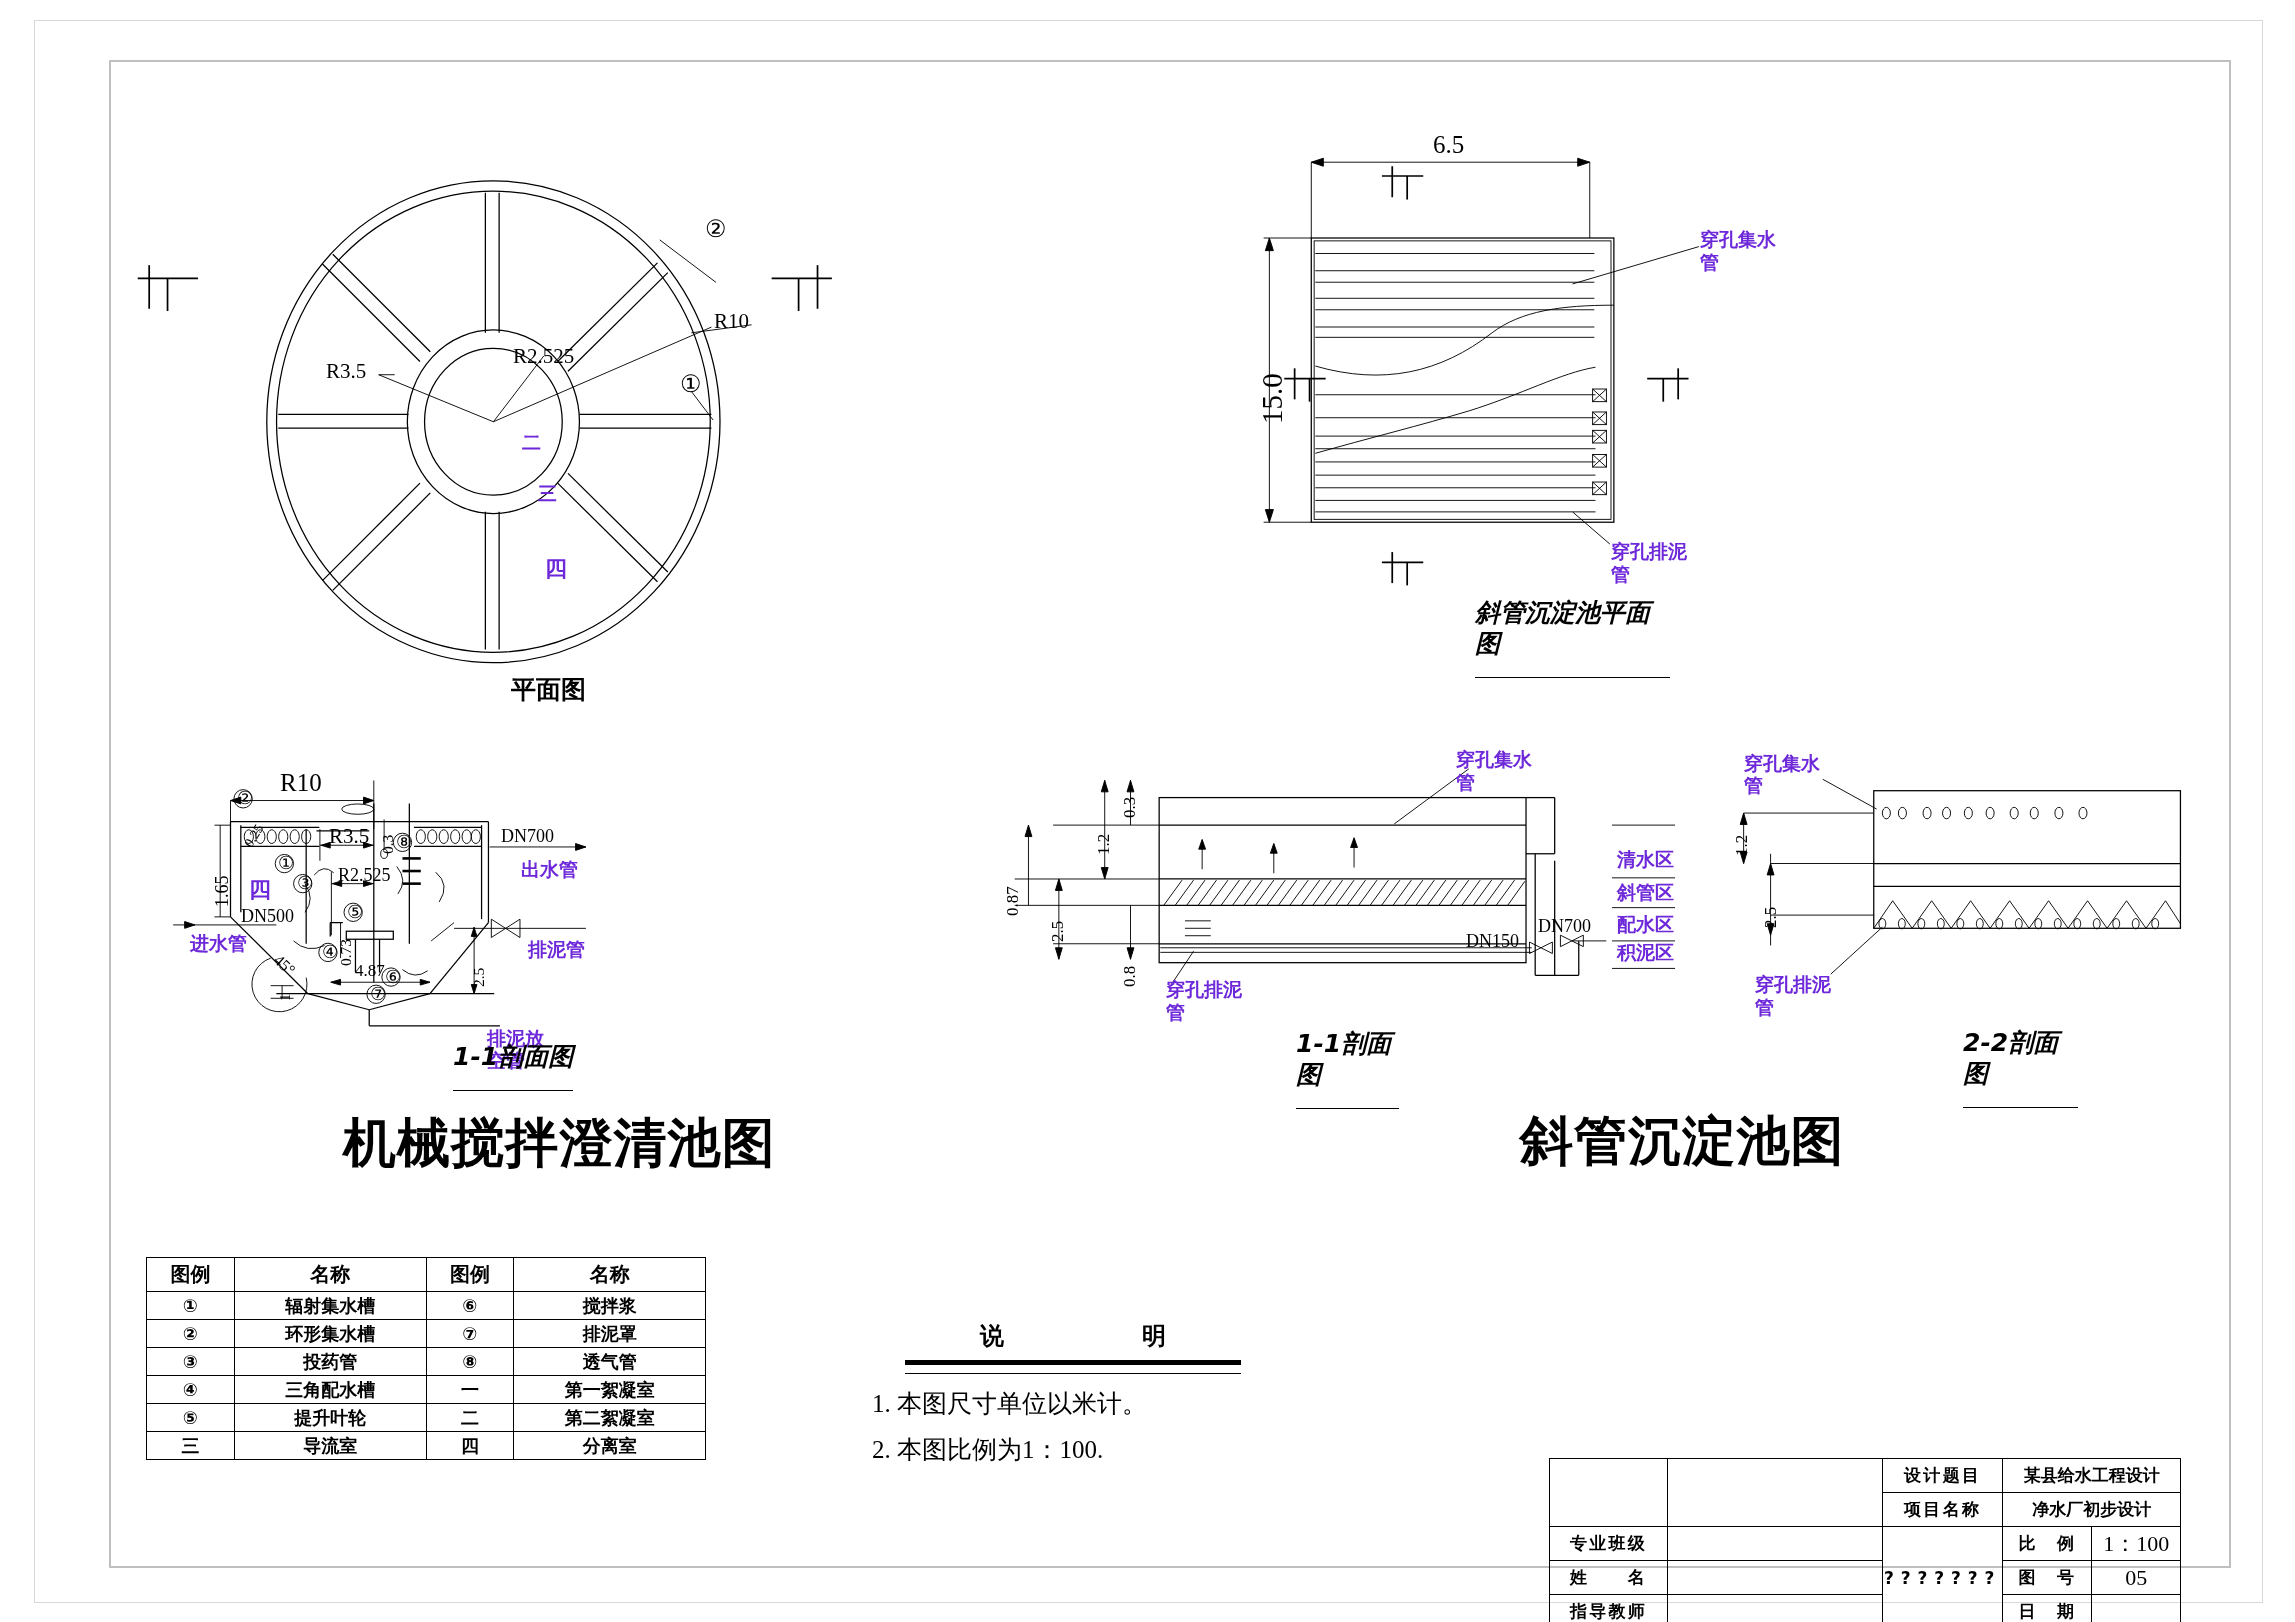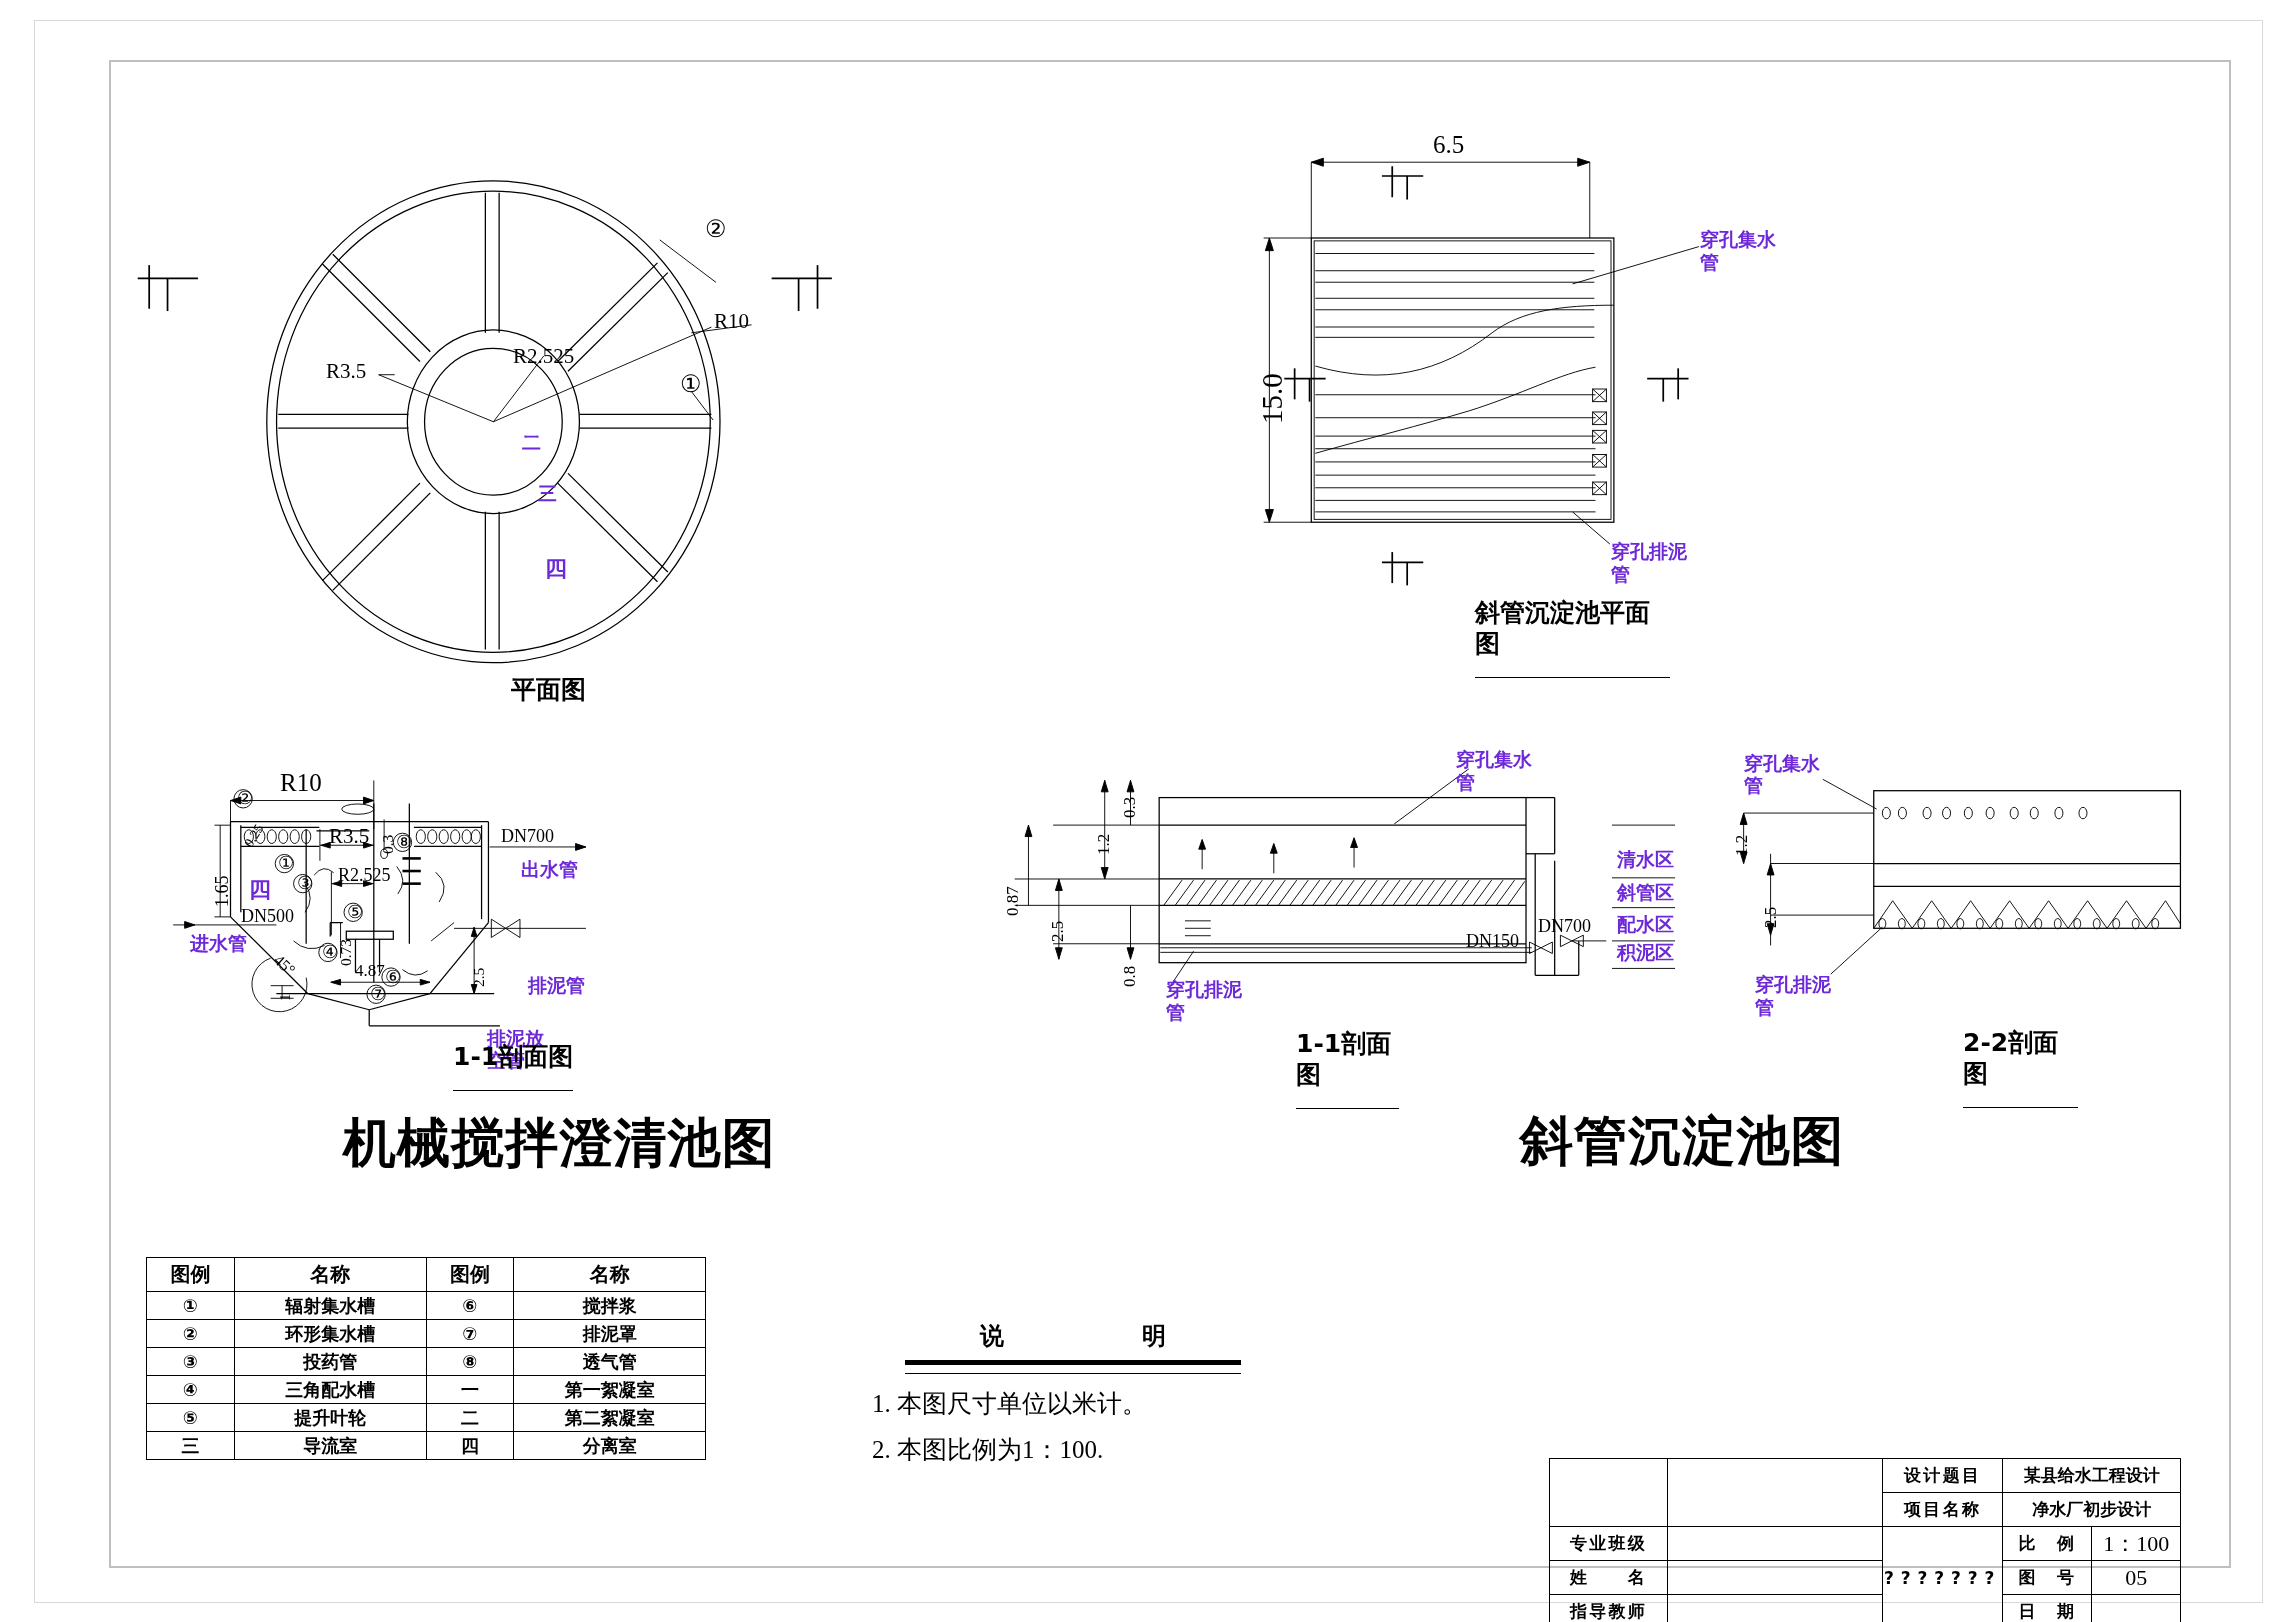--- a/index.html
+++ b/index.html
@@ -18,21 +18,21 @@
 
   
   .dim{font-family:"Liberation Serif","DejaVu Serif",serif;font-size:21px;color:#000;white-space:nowrap;}
   .dimsm{font-family:"Liberation Serif","DejaVu Serif",serif;font-size:18px;color:#000;white-space:nowrap;}
   .lbl{font-family:"DejaVu Sans",sans-serif;font-weight:bold;font-size:19px;line-height:1.05;color:#6d28d9;white-space:nowrap;}
   .rot90{transform:rotate(-90deg);transform-origin:left top;}
 
   
   .bigtitle{font-family:"DejaVu Sans",sans-serif;font-weight:bold;font-size:53px;letter-spacing:1.1px;white-space:nowrap;}
   .viewtitle{font-family:"DejaVu Sans",sans-serif;font-weight:bold;font-size:25px;white-space:nowrap;}
-  .viewtitle-u{border-bottom:1.7px solid #000;padding-bottom:17px;}
+  .viewtitle-u{border-bottom:1.7px solid #000;padding-bottom:17px;font-style:italic;}
 
   
   #legend{left:146px;top:1257px;border-collapse:collapse;}
   #legend td,#legend th{border:1.3px solid #000;height:27px;text-align:center;
       font-family:"DejaVu Sans",sans-serif;font-weight:bold;font-size:18px;padding:0 3.4px;}
   #legend .c1,#legend .c3{width:80px;}
   #legend .c2,#legend .c4{width:184px;}
   #legend .hd{font-size:20px;height:33px;}
 
   
@@ -298,21 +298,21 @@
   <div class="abs dimsm rot90" style="left:130px;top:197px;font-size:15.5px;">0.73</div>
   <div class="abs dimsm rot90" style="left:263px;top:218px;font-size:15.5px;">2.5</div>
   <div class="abs dimsm rot90" style="left:70px;top:232px;font-size:15px;">1</div>
   <div class="abs dimsm" style="left:148px;top:192px;font-size:17px;">4.87</div>
   <div class="abs dimsm" style="left:75px;top:182px;font-size:16px;transform:rotate(42deg);transform-origin:left top;">45°</div>
 
   <div class="abs dimsm" style="left:34px;top:137px;">DN500</div>
   <div class="abs lbl" style="left:-17px;top:165px;">进水管</div>
   <div class="abs dimsm" style="left:294px;top:57px;">DN700</div>
   <div class="abs lbl" style="left:314px;top:91px;">出水管</div>
-  <div class="abs lbl" style="left:321px;top:171px;margin-top:36px;">排泥管</div>
+  <div class="abs lbl" style="left:321px;top:171px;">排泥管</div>
   <div class="abs lbl" style="left:280px;top:259px;width:69px;white-space:normal;line-height:1.15;"><span>排泥放空管</span></div>
 
   <div class="abs lbl" style="left:42px;top:109px;font-size:22px;">四</div>
 
   <div class="abs dimsm" style="left:30px;top:18.4px;">②</div>
   <div class="abs dimsm" style="left:71px;top:83px;">①</div>
   <div class="abs dimsm" style="left:90px;top:103px;">③</div>
   <div class="abs dimsm" style="left:115px;top:172px;">④</div>
   <div class="abs dimsm" style="left:140px;top:132px;">⑤</div>
   <div class="abs dimsm" style="left:178px;top:197px;">⑥</div>

